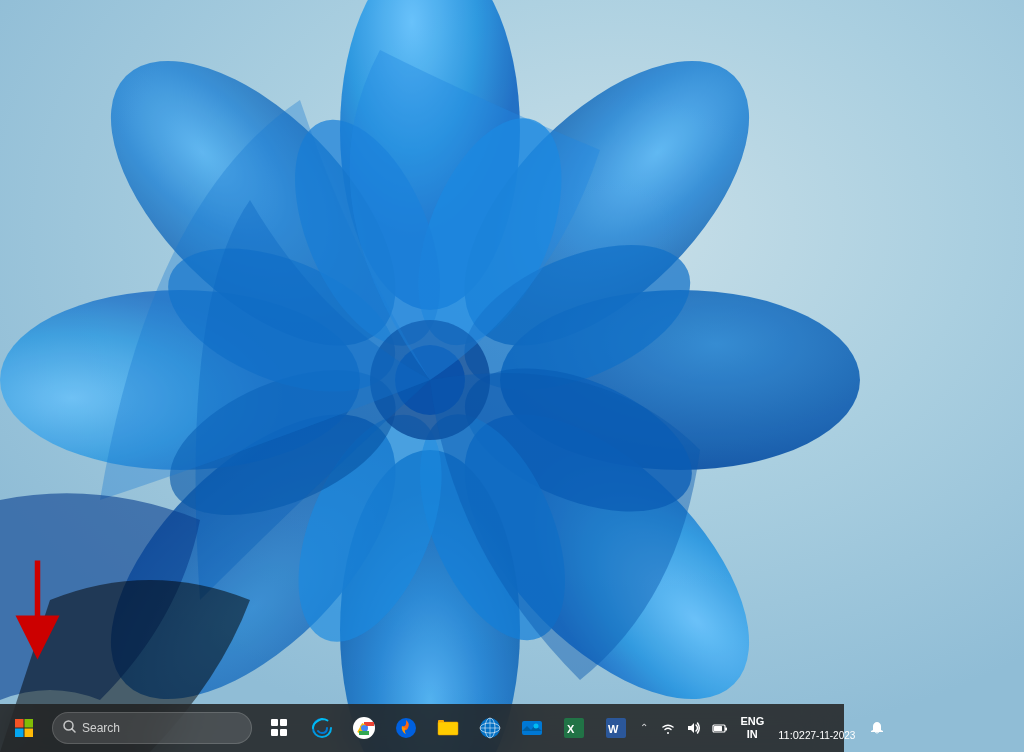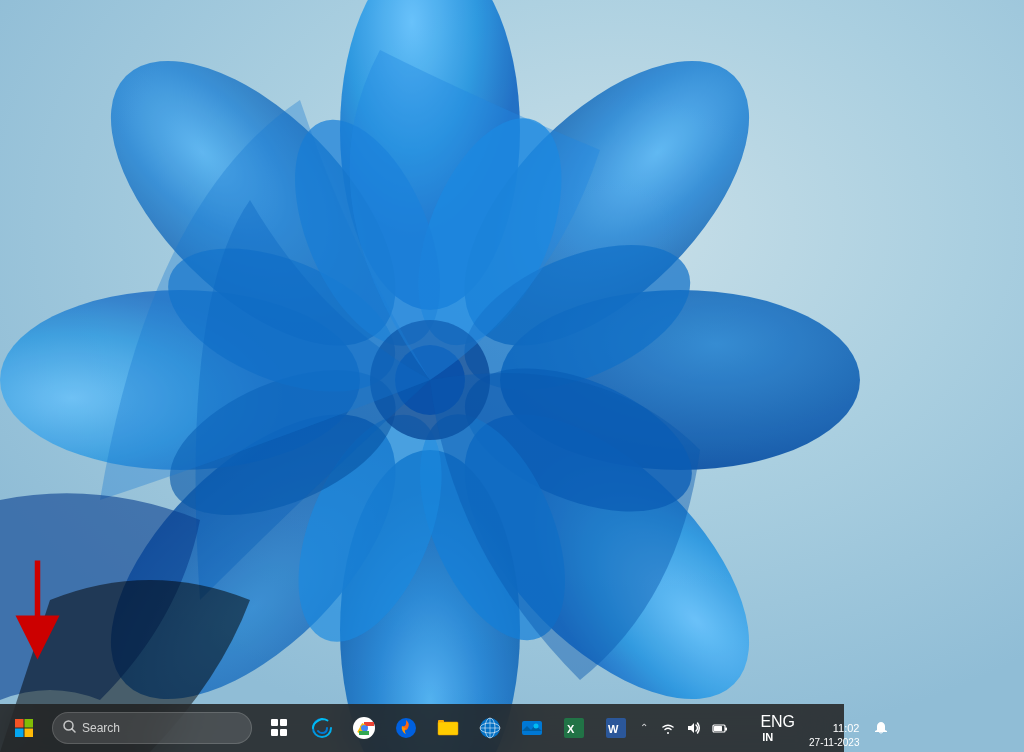--- a/index.html
+++ b/index.html
@@ -159,21 +159,21 @@
       align-items: center;
       color: white;
       font-size: 10px;
       line-height: 1.2;
       cursor: pointer;
       padding: 0 4px;
     }
 
     #clock {
       display: flex;
-      flex-direction: column;
+      flex-direction: row;
       align-items: flex-end;
       color: white;
       font-size: 11px;
       line-height: 1.4;
       cursor: pointer;
       padding: 0 6px;
       margin-top: 15px;
     }
 
     
@@ -410,21 +410,21 @@
         <span class="tray-icon" style="font-size:14px;">
           <svg width="16" height="16" viewBox="0 0 16 16" fill="none" xmlns="http://www.w3.org/2000/svg">
             <rect x="1" y="5" width="12" height="7" rx="1" stroke="white" stroke-width="1.2"></rect>
             <rect x="13" y="7.5" width="2" height="3" rx="0.5" fill="white"></rect>
             <rect x="2" y="6" width="8" height="5" rx="0.5" fill="white"></rect>
           </svg>
         </span>
       </div>
 
       <div id="lang-indicator">
-        <span style="font-size:16px; color:white; font-weight:400;margin-left:20px;">ENG</span>
+        <span style="font-size:11px; color:white; font-weight:700;">ENG</span>
         <span style="font-size:11px; color:white;font-weight:bold;">IN</span>
       </div>
 
       <div id="clock">
         <span style="font-size:11px; color:white; font-weight:500;">11:02</span>
         <span style="font-size:10px; color:white;">27-11-2023</span>
       </div>
 
       <div class="tray-icon">
         <svg width="16" height="16" viewBox="0 0 16 16" fill="none" xmlns="http://www.w3.org/2000/svg">

